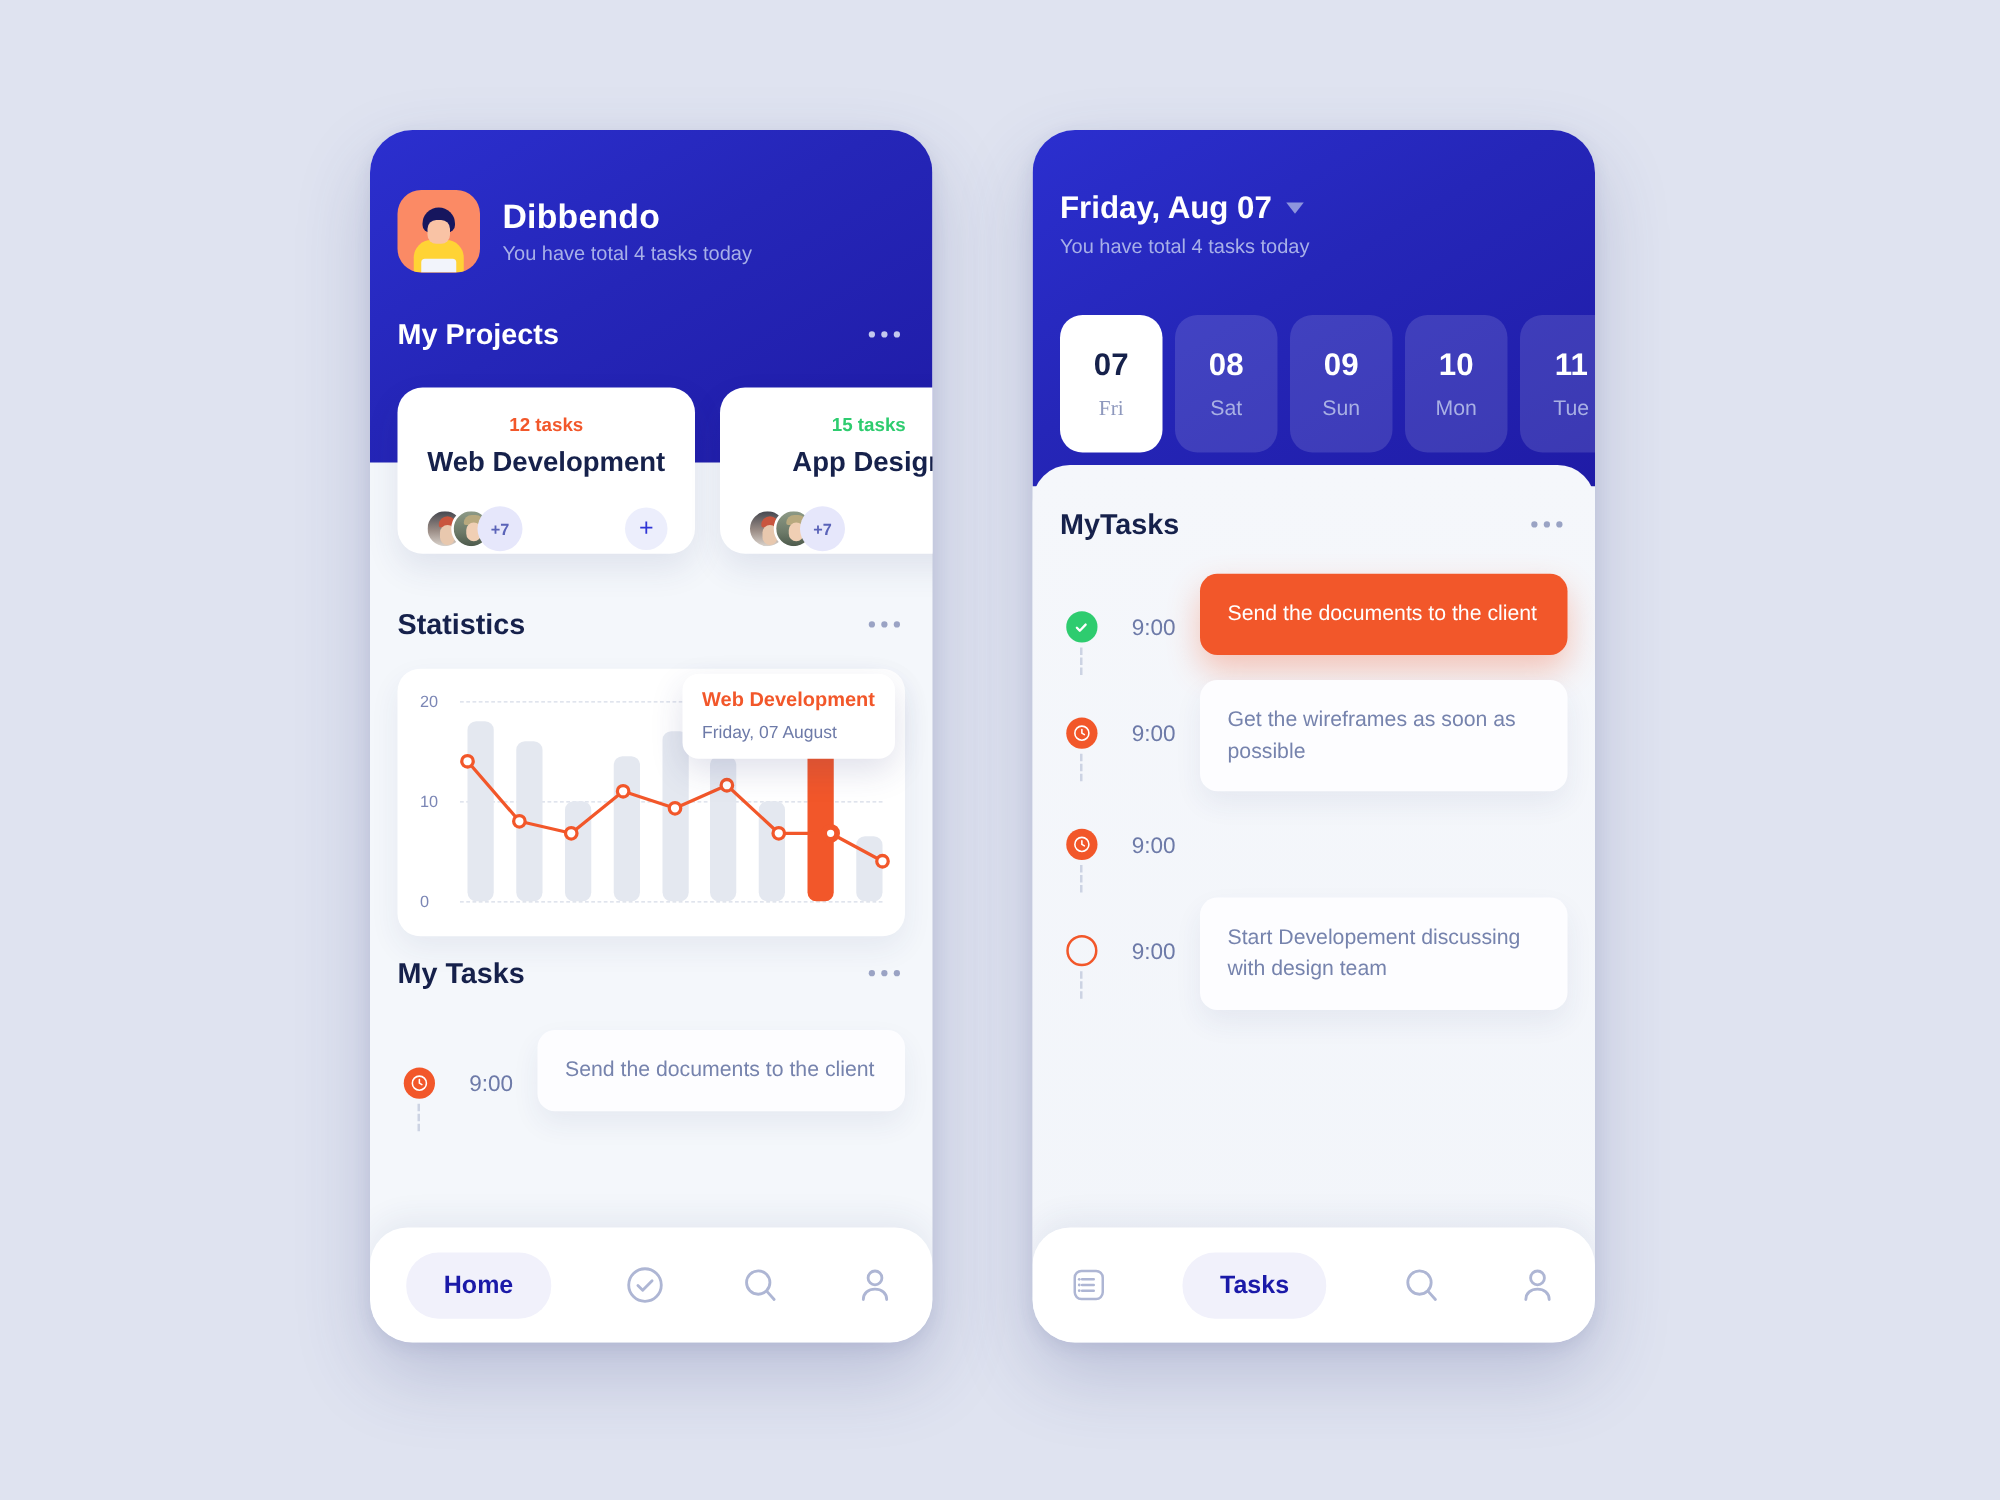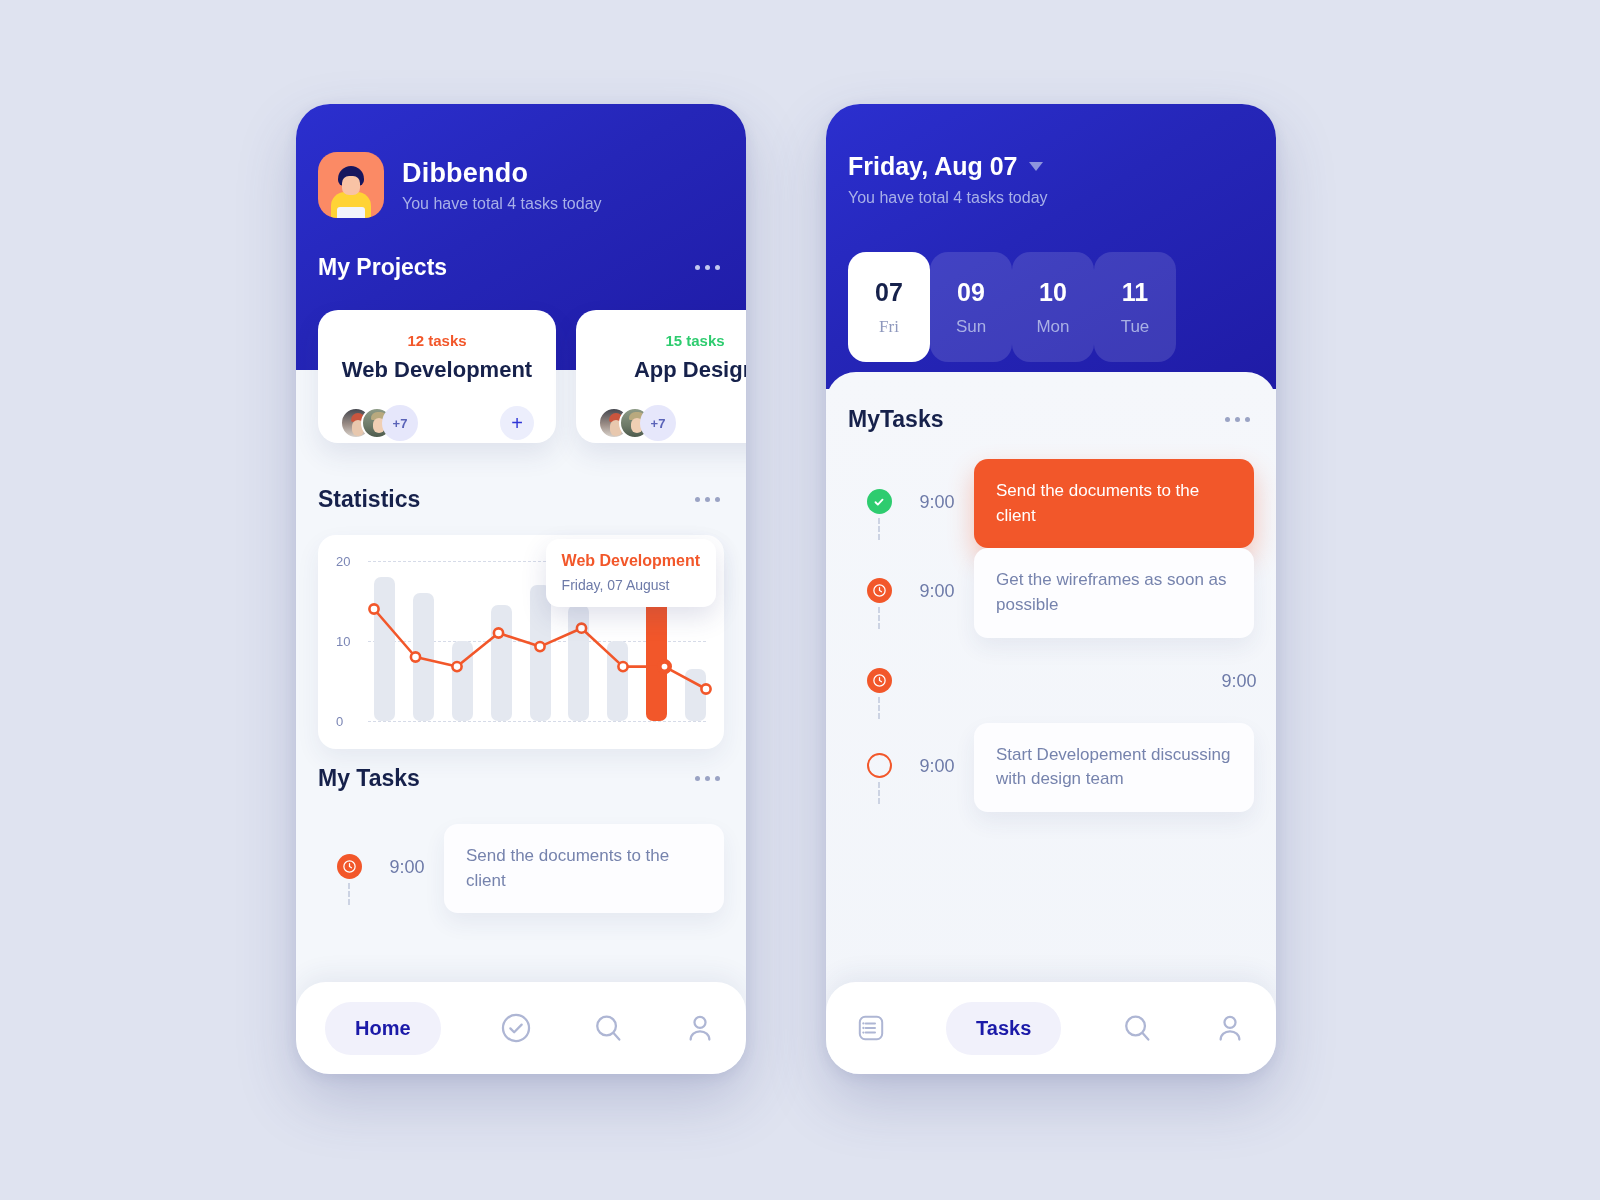--- a/index.html
+++ b/index.html
@@ -140,21 +140,21 @@
   .tooltip {
     position: absolute; right: 8px; top: 4px; background: #fff; border-radius: 13px;
     padding: 13px 16px 14px 16px; box-shadow: 0 10px 26px rgba(45,55,120,.15);
     z-index: 4;
   }
   .tt-title { color: #f2572a; font-size: 16px; font-weight: bold; }
   .tt-sub   { color: #6d7aa8; font-size: 14px; margin-top: 7px; }
 
   
   .tasks-wrap { margin-top: 32px; }
-  .task-row { display: flex; align-items: flex-start; padding-left: 32px; position: relative; justify-content: space-between; }
+  .task-row { display: flex; align-items: flex-start; padding-left: 18px; position: relative; }
   .tl-col { width: 42px; flex: none; display: flex; flex-direction: column; align-items: center; }
   .tl-dot { width: 25px; height: 25px; border-radius: 50%; flex: none;
             display: flex; align-items: center; justify-content: center; margin-top: 30px; }
   .tl-dot.clock { background: #f2572a; }
   .tl-dot.done  { background: #2ecc6f; }
   .tl-dot.empty { background: transparent; border: 2.5px solid #f2572a; }
   .tl-dot svg { display: block; }
   .tl-line { flex: 1; width: 0; border-left: 2px dashed #ccd3e3; margin: 4px 0; min-height: 22px; }
   .t-time { width: 74px; flex: none; color: #6d7aa8; font-size: 18px;
             text-align: center; padding-top: 33px; }
@@ -173,21 +173,21 @@
     box-shadow: 0 -8px 24px rgba(45,55,120,.07);
   }
   .nav-pill {
     background: #f1f1fb; color: #1b1aa8; font-size: 20px; font-weight: bold;
     border-radius: 26px; padding: 15px 30px; cursor: pointer;
   }
   .nav-ico { color: #aeb6d4; cursor: pointer; display: flex; }
   .nav-ico svg { display: block; }
 
   
-  .dates { position: absolute; left: 22px; top: 148px; display: flex; gap: 0; }
+  .dates { position: absolute; left: 22px; top: 148px; display: flex; gap: 10px; }
   .chip {
     width: 82px; height: 110px; border-radius: 18px; flex: none;
     background: rgba(255,255,255,.13);
     display: flex; flex-direction: column; align-items: center; justify-content: center;
     cursor: pointer;
   }
   .chip .d { color: #fff; font-size: 25px; font-weight: bold; }
   .chip .w { color: #a9b0e4; font-size: 17px; margin-top: 10px; }
   .chip.sel { background: #fff; }
   .chip.sel .d { color: #16214b; }
@@ -371,20 +371,24 @@
       </div>
       <div class="profile-sub" style="margin-top:8px;">You have total 4 tasks today</div>
     </div>
 
     <div class="dates" id="date-chips">
         <div class="chip sel">
           <div class="d">07</div>
           <div class="w">Fri</div>
         </div>
         <div class="chip">
+          <div class="d">08</div>
+          <div class="w">Sat</div>
+        </div>
+        <div class="chip">
           <div class="d">09</div>
           <div class="w">Sun</div>
         </div>
         <div class="chip">
           <div class="d">10</div>
           <div class="w">Mon</div>
         </div>
         <div class="chip">
           <div class="d">11</div>
           <div class="w">Tue</div>

